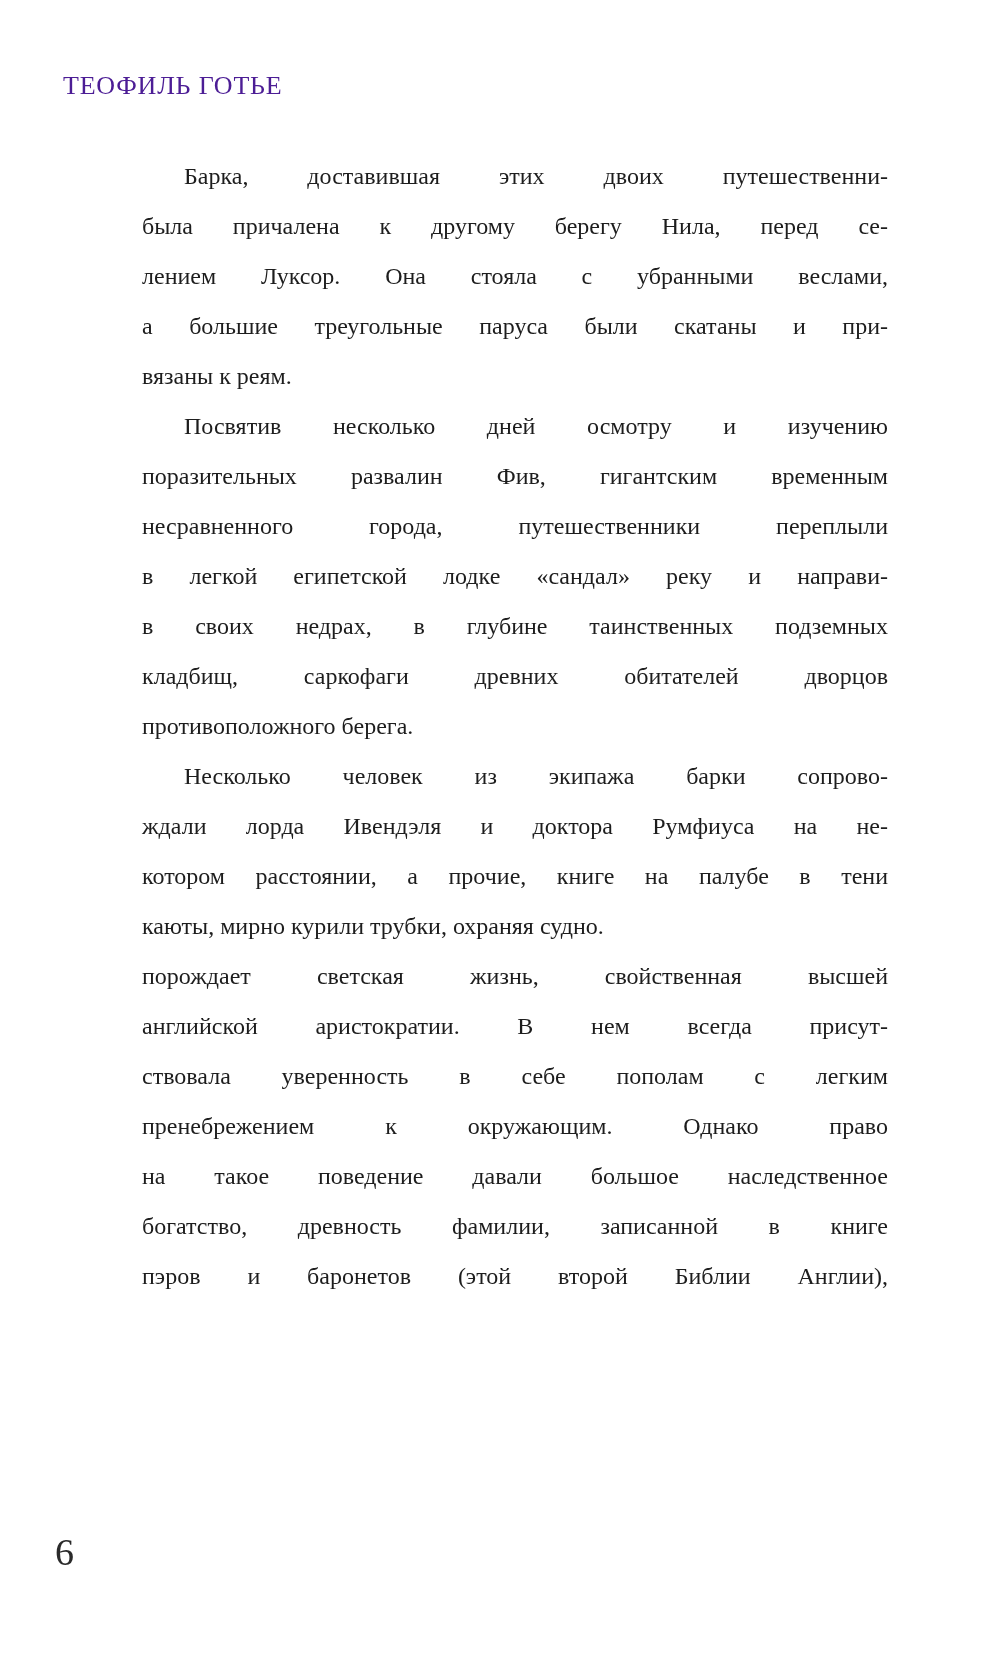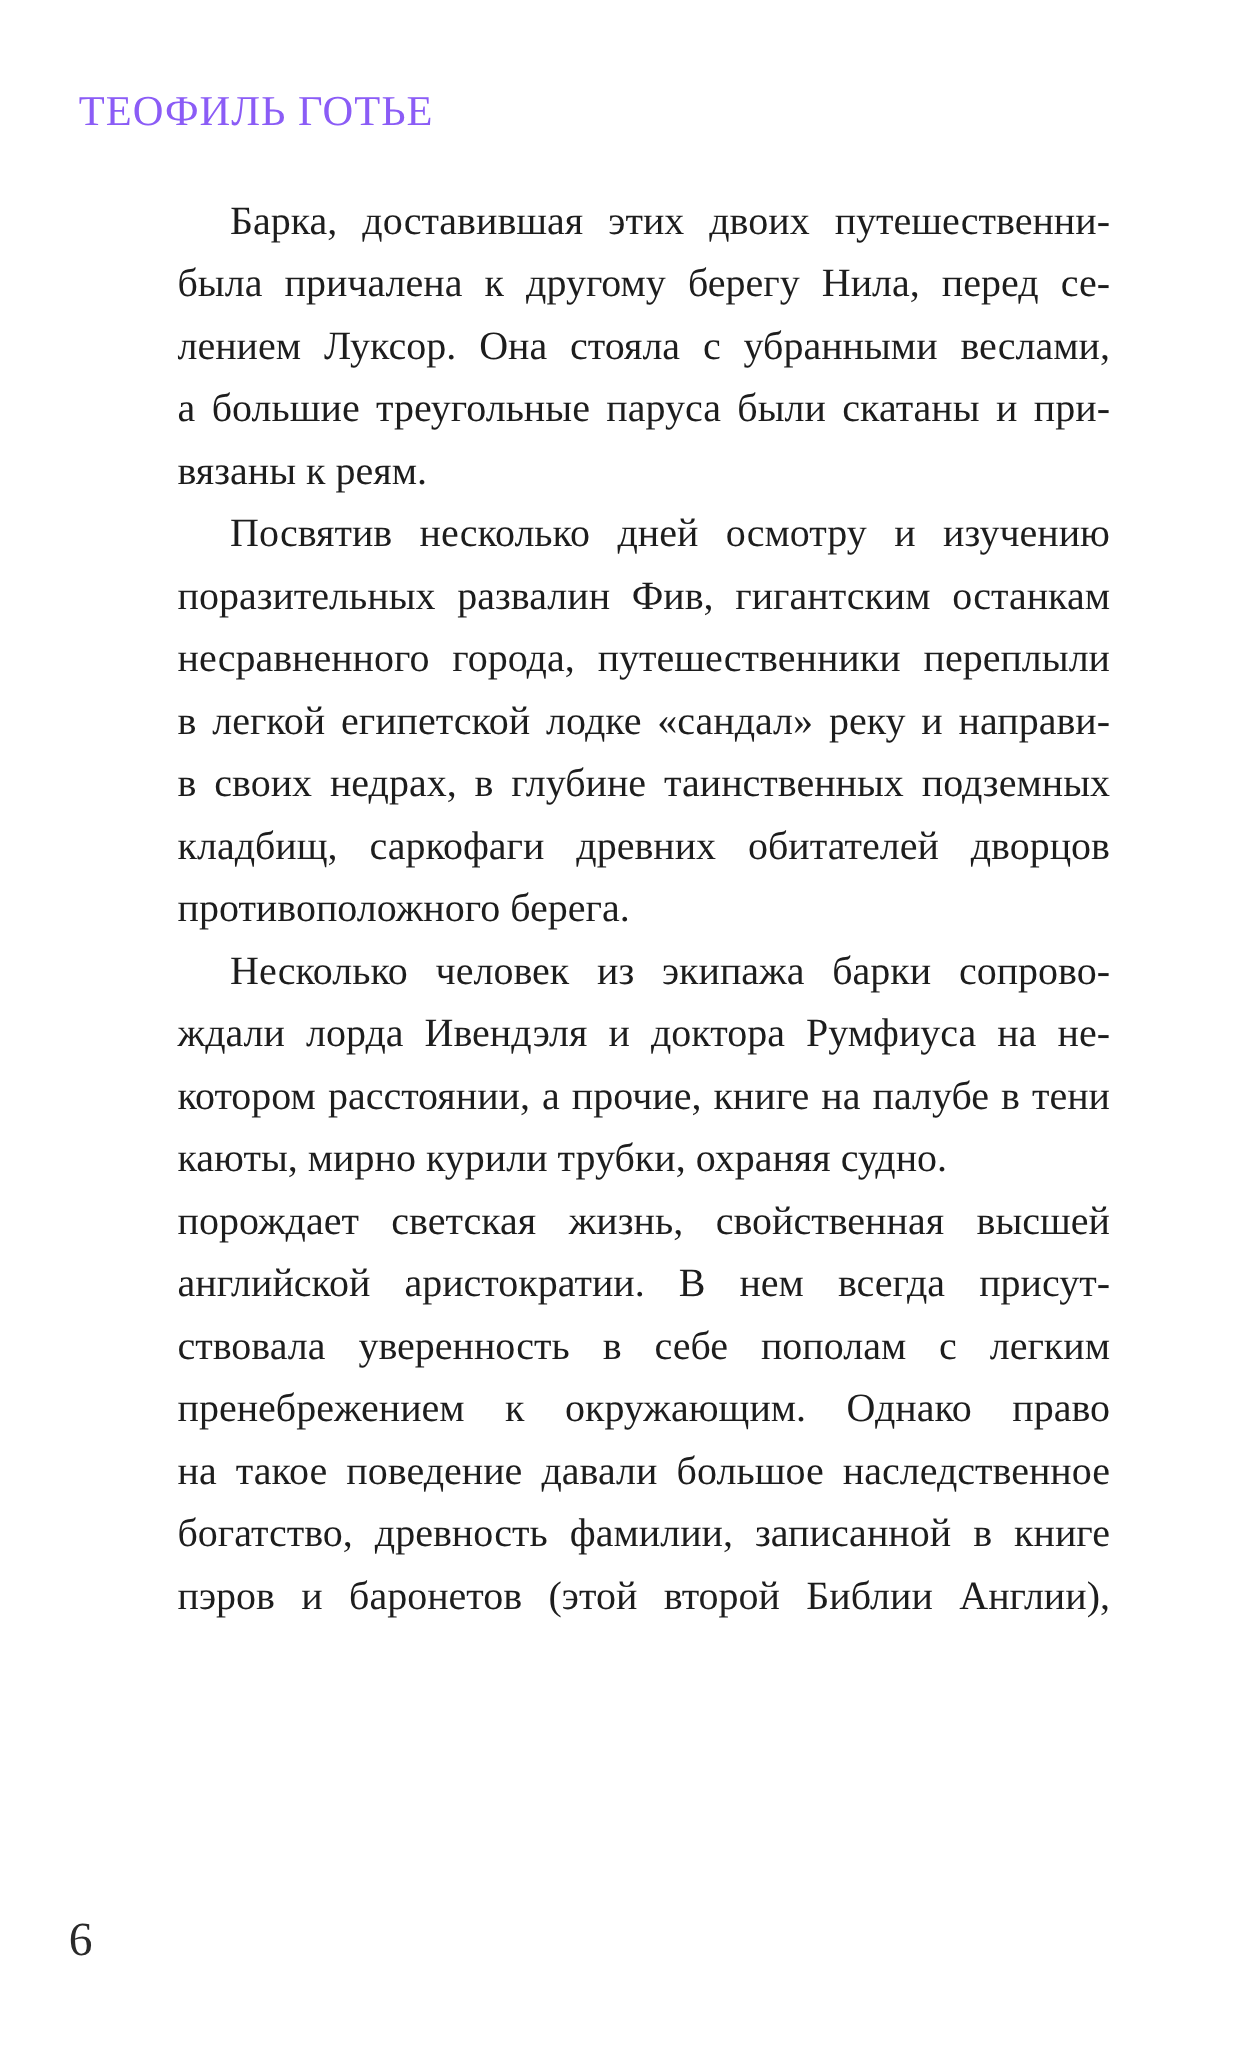--- a/index.html
+++ b/index.html
@@ -13,35 +13,35 @@
     height: 1653px;
     background: #ffffff;
     font-family: "Liberation Serif", "DejaVu Serif", serif;
     color: #1d1d1d;
     overflow: hidden;
   }
   .running-header {
     position: absolute;
     left: 63px;
     top: 71px;
-    font-size: 34px;
+    font-size: 26px;
     letter-spacing: 0.8px;
-    color: #8b5cf6;
+    color: #4c1d95;
     white-space: nowrap;
   }
   .body-text {
     position: absolute;
     left: 142px;
     top: 151px;
     width: 746px;
   }
   .line {
     height: 50px;
     line-height: 50px;
-    font-size: 32px;
+    font-size: 24px;
     text-align: justify;
     text-align-last: justify;
     white-space: normal;
     color: #1d1d1d;
   }
   .line.indent {
     padding-left: 42px;
   }
   .line.no-stretch {
     text-align-last: left;
@@ -61,21 +61,21 @@
 <div class="page">
   <div class="running-header">ТЕОФИЛЬ ГОТЬЕ</div>
 
   <div class="body-text">
       <div class="line indent">Барка, доставившая этих двоих путешественни-</div>
       <div class="line">была причалена к другому берегу Нила, перед се-</div>
       <div class="line">лением Луксор. Она стояла с убранными веслами,</div>
       <div class="line">а большие треугольные паруса были скатаны и при-</div>
       <div class="line no-stretch">вязаны к реям.</div>
       <div class="line indent">Посвятив несколько дней осмотру и изучению</div>
-      <div class="line">поразительных развалин Фив, гигантским останкам</div>
+      <div class="line">поразительных развалин Фив, гигантским временным</div>
       <div class="line">несравненного города, путешественники переплыли</div>
       <div class="line">в легкой египетской лодке «сандал» реку и направи-</div>
       <div class="line">в своих недрах, в глубине таинственных подземных</div>
       <div class="line">кладбищ, саркофаги древних обитателей дворцов</div>
       <div class="line no-stretch">противоположного берега.</div>
       <div class="line indent">Несколько человек из экипажа барки сопрово-</div>
       <div class="line">ждали лорда Ивендэля и доктора Румфиуса на не-</div>
       <div class="line">котором расстоянии, а прочие, книге на палубе в тени</div>
       <div class="line no-stretch">каюты, мирно курили трубки, охраняя судно.</div>
       <div class="line">порождает светская жизнь, свойственная высшей</div>

